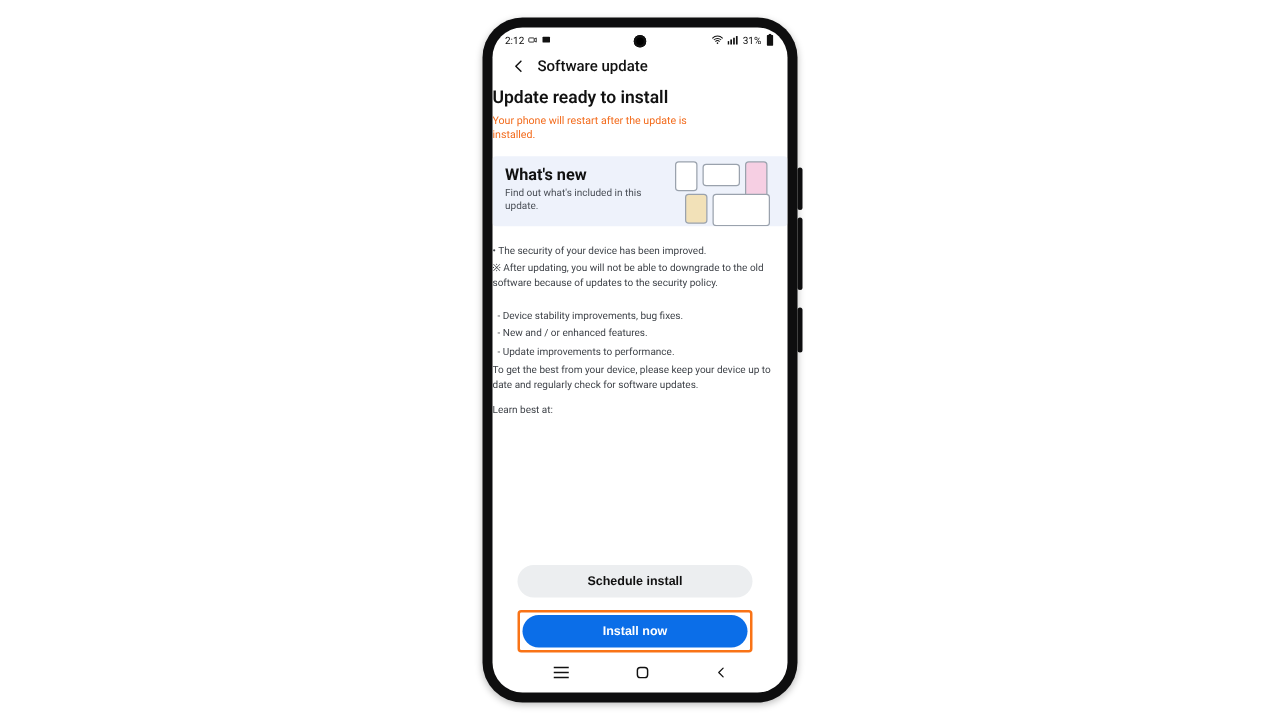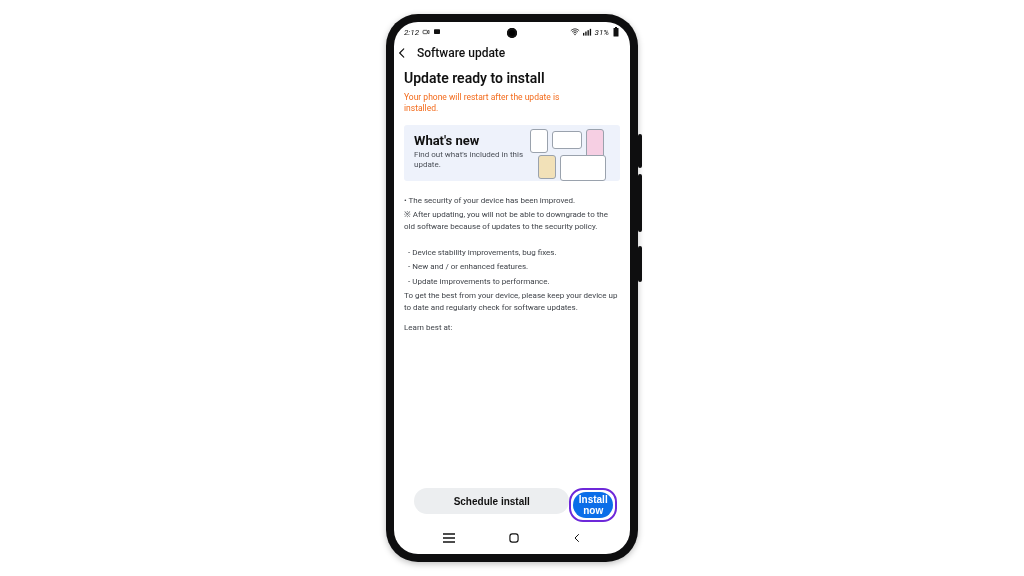--- a/index.html
+++ b/index.html
@@ -17,58 +17,58 @@
     position: absolute; inset: 8px; background: #ffffff; border-radius: 24px; overflow: hidden;
     display: flex; flex-direction: column;
   }
   .camera {
     position: absolute; top: 6px; left: 50%; transform: translateX(-50%);
     width: 10px; height: 10px; background: #000; border-radius: 50%; z-index: 5;
     box-shadow: 0 0 0 2px #111 inset;
   }
   .statusbar {
     height: 20px; display: flex; align-items: center; justify-content: space-between;
-    padding: 0 10px; font-size: 8px; color: #111; font-style: italic;
+    padding: 0 10px; font-size: 8px; color: #111;
   }
   .statusbar .left, .statusbar .right { display: flex; align-items: center; gap: 3px; }
   .statusbar svg { display: block; }
   .header {
-    display: flex; align-items: center; gap: 8px; padding: 4px 10px 8px 1px;
+    display: flex; align-items: center; gap: 8px; padding: 4px 10px 8px 14px;
   }
   .back svg { display: block; }
   .header-title { font-size: 12px; color: #111; font-weight: 500; }
-  .content { flex: 1; overflow: hidden; padding: 0 10px; }
+  .content { flex: 1; overflow: hidden; padding: 0 0; }
   .page-title { font-size: 14px; font-weight: 600; color: #111; margin-top: 2px; }
   .warning { font-size: 8.5px; color: #f36b1c; line-height: 1.35; margin-top: 6px; max-width: 170px; }
   .whatsnew {
     margin-top: 10px; background: #eef2fb; border-radius: 3px; padding: 8px 10px 10px 10px;
     position: relative; overflow: hidden;
   }
   .whatsnew-title { font-size: 13px; font-weight: 700; color: #111; }
   .whatsnew-sub  { font-size: 8px; color: #4a4f57; margin-top: 2px; max-width: 120px; line-height: 1.3; }
   .wn-illus { position: absolute; right: 4px; top: 4px; width: 86px; height: 54px; }
   .wn-illus .mini { position: absolute; background: #fff; border: 1px solid #9aa2ad; border-radius: 3px; }
   .wn-illus .m1 { top: 0; left: 0; width: 18px; height: 24px; }
   .wn-illus .m2 { top: 2px; left: 22px; width: 30px; height: 18px; }
   .wn-illus .m3 { top: 0; left: 56px; width: 18px; height: 30px; background: #f6cfe3; }
   .wn-illus .m4 { top: 26px; left: 8px; width: 18px; height: 24px; background: #f2e1b8; }
   .wn-illus .m5 { top: 26px; left: 30px; width: 46px; height: 26px; }
   .body-text { font-size: 8px; color: #3f4349; line-height: 1.45; }
   .blk { margin-top: 14px; }
   .blk p { margin-bottom: 3px; }
   .indent { padding-left: 4px; }
   .learn { margin-top: 10px; font-size: 8px; color: #3f4349; }
-  .buttons { padding: 10px 13px 4px 20px; display: flex; flex-direction: row; }
+  .buttons { padding: 10px 28px 4px 20px; display: flex; flex-direction: column; gap: 10px; }
   .pill {
     width: 100%; height: 26px; border-radius: 14px; display: flex; align-items: center; justify-content: center;
     font-size: 10px; font-weight: 600; border: none; cursor: pointer;
   }
   .pill.secondary { background: #eceef0; color: #111; }
   .pill.primary { background: #0b6ee8; color: #fff; }
-  .highlight { border: 2px solid #6d28d9; padding: 2px; border-radius: 14px; }
+  .highlight { border: 2px solid #f97316; padding: 2px; border-radius: 3px; }
   .navbar {
     height: 28px; display: flex; align-items: center; justify-content: space-around;
     padding: 0 22px 4px 22px;
   }
   .navbar .nav { color: #111; }
   .navbar svg { display: block; }
 </style>
 </head>
 <body>
 

